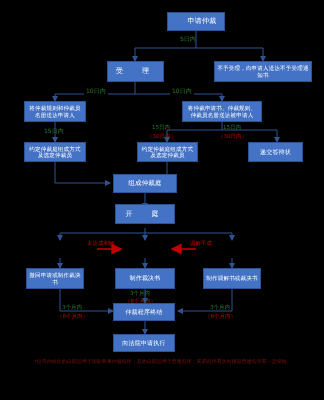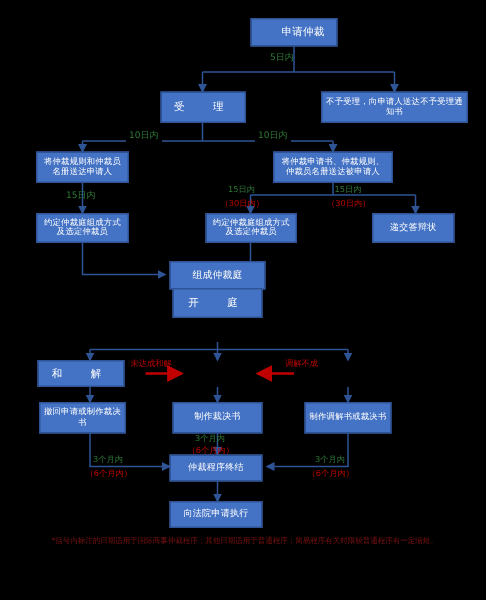--- a/index.html
+++ b/index.html
@@ -134,27 +134,24 @@
   </div>
 
   <div class="box" style="left:248px;top:142px;width:55px;height:20px;font-size:6px;">
     <span>递交答辩状</span>
   </div>
 
   <div class="box" style="left:113px;top:174px;width:64px;height:19px;font-size:6.5px;">
     <span>组成仲裁庭</span>
   </div>
 
-  <div class="box" style="left:115px;top:192px;width:60px;height:20px;font-size:7px;">
+  <div class="box" style="left:115px;top:204px;width:60px;height:20px;font-size:7px;">
     <span class="wide">开　庭</span>
   </div>
 
-  <div class="box" style="left:25px;top:240px;width:58px;height:18px;font-size:7px;">
-    <span class="wide">和　解</span>
-  </div>
 
 
 
   <div class="box" style="left:26px;top:268px;width:58px;height:21px;font-size:5.5px;">
     <span>撤回申请或制作裁决书</span>
   </div>
 
   <div class="box" style="left:115px;top:268px;width:60px;height:21px;font-size:6px;">
     <span>制作裁决书</span>
   </div>

